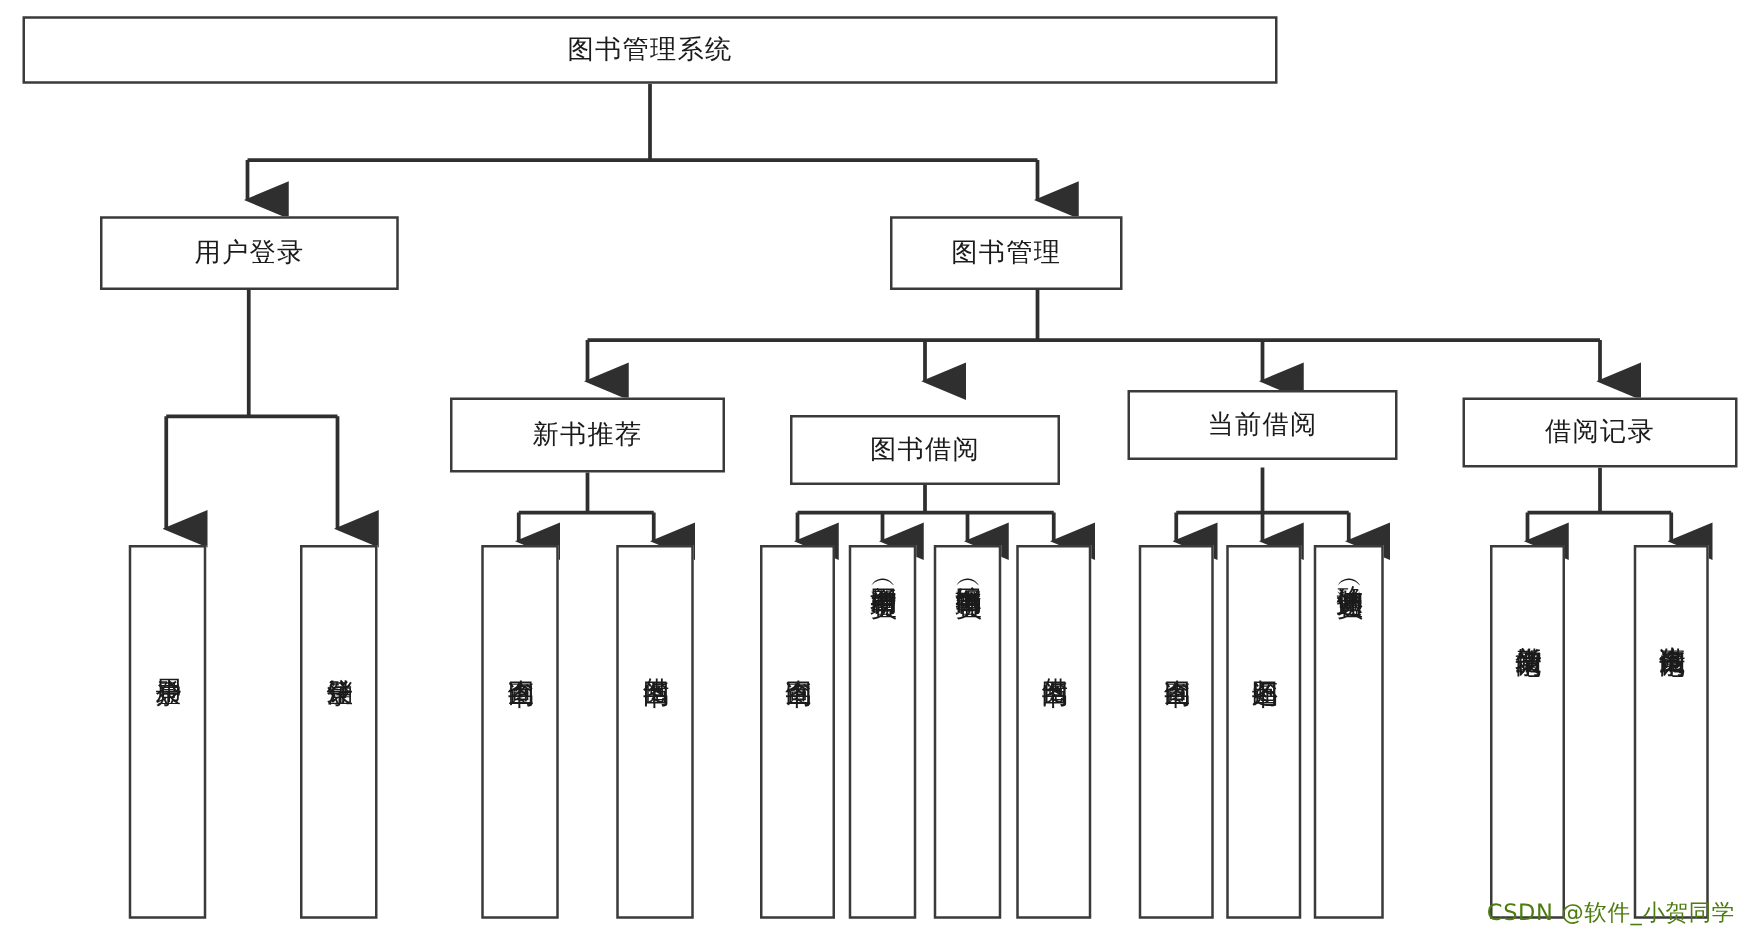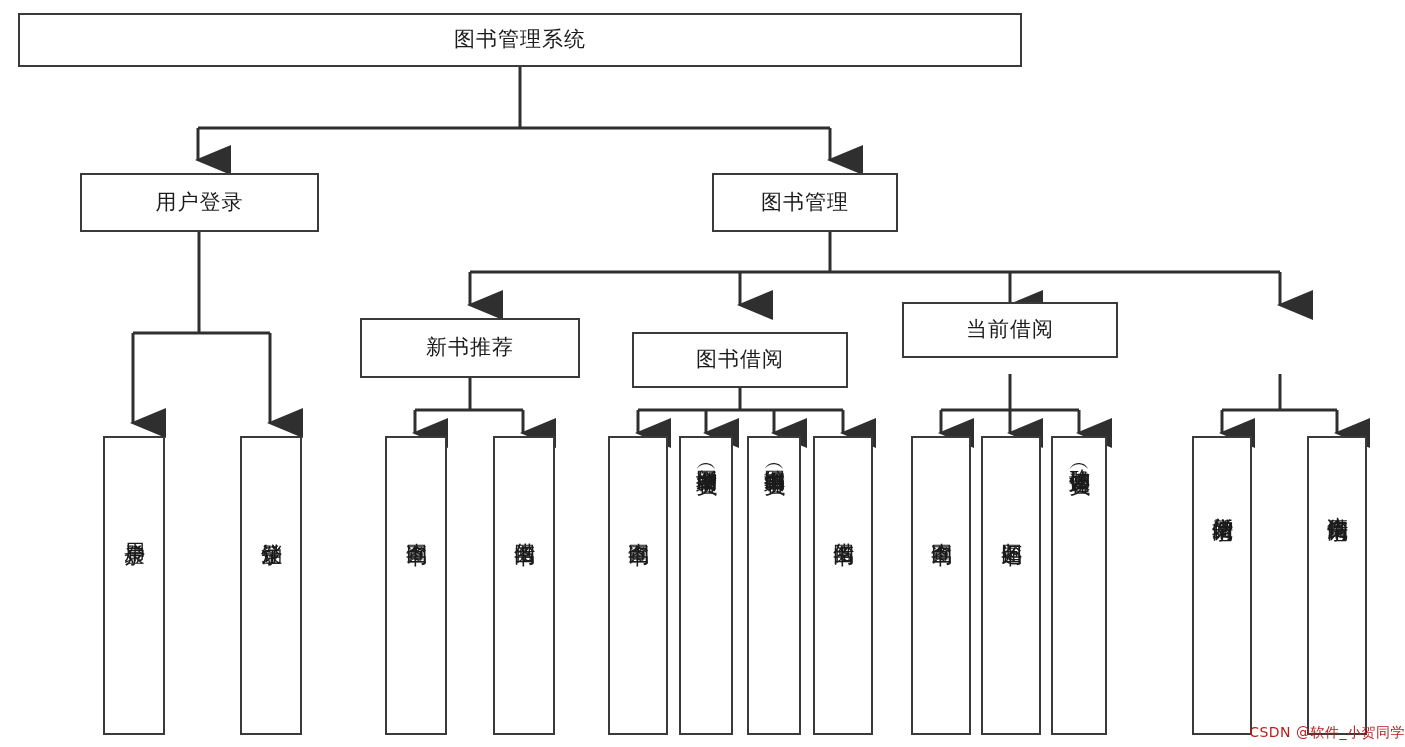--- a/index.html
+++ b/index.html
@@ -57,24 +57,24 @@
     display: block;
   }
   .node-v.mid .label {
     margin-top: 74px;
   }
   .node-v.mid2 .label {
     margin-top: 48px;
   }
   .watermark {
     position: absolute;
-    right: 0;
+    right: 17px;
     bottom: 5px;
-    font-size: 14px;
-    color: #b91c1c;
+    font-size: 18px;
+    color: #4d7c0f;
     letter-spacing: 0.5px;
     white-space: nowrap;
   }
 </style>
 </head>
 <body>
 
 <div id="canvas">
 
   <svg id="wires" viewBox="0 0 1405 747">
@@ -137,22 +137,25 @@
   <div class="node node-h" style="left:712px; top:173px; width:186px; height:59px;">
     <span class="label">图书管理</span>
   </div>
 
   <div class="node node-h" style="left:360px; top:318px; width:220px; height:60px;">
     <span class="label">新书推荐</span>
   </div>
   <div class="node node-h" style="left:632px; top:332px; width:216px; height:56px;">
     <span class="label">图书借阅</span>
   </div>
-  <div class="node node-h" style="left:902px; top:302px; width:216px; height:56px;">
+  <div class="node node-h" style="left:902px; top:312px; width:216px; height:56px;">
     <span class="label">当前借阅</span>
+  </div>
+  <div class="node node-h" style="left:1170px; top:318px; width:220px; height:56px;">
+    <span class="label">借阅记录</span>
   </div>
 
   <div class="node node-v mid" style="left:103px; top:436px; width:62px; height:299px;">
     <span class="label">用户登录</span>
   </div>
   <div class="node node-v mid" style="left:240px; top:436px; width:62px; height:299px;">
     <span class="label">注销登录</span>
   </div>
 
   <div class="node node-v mid" style="left:385px; top:436px; width:62px; height:299px;">

